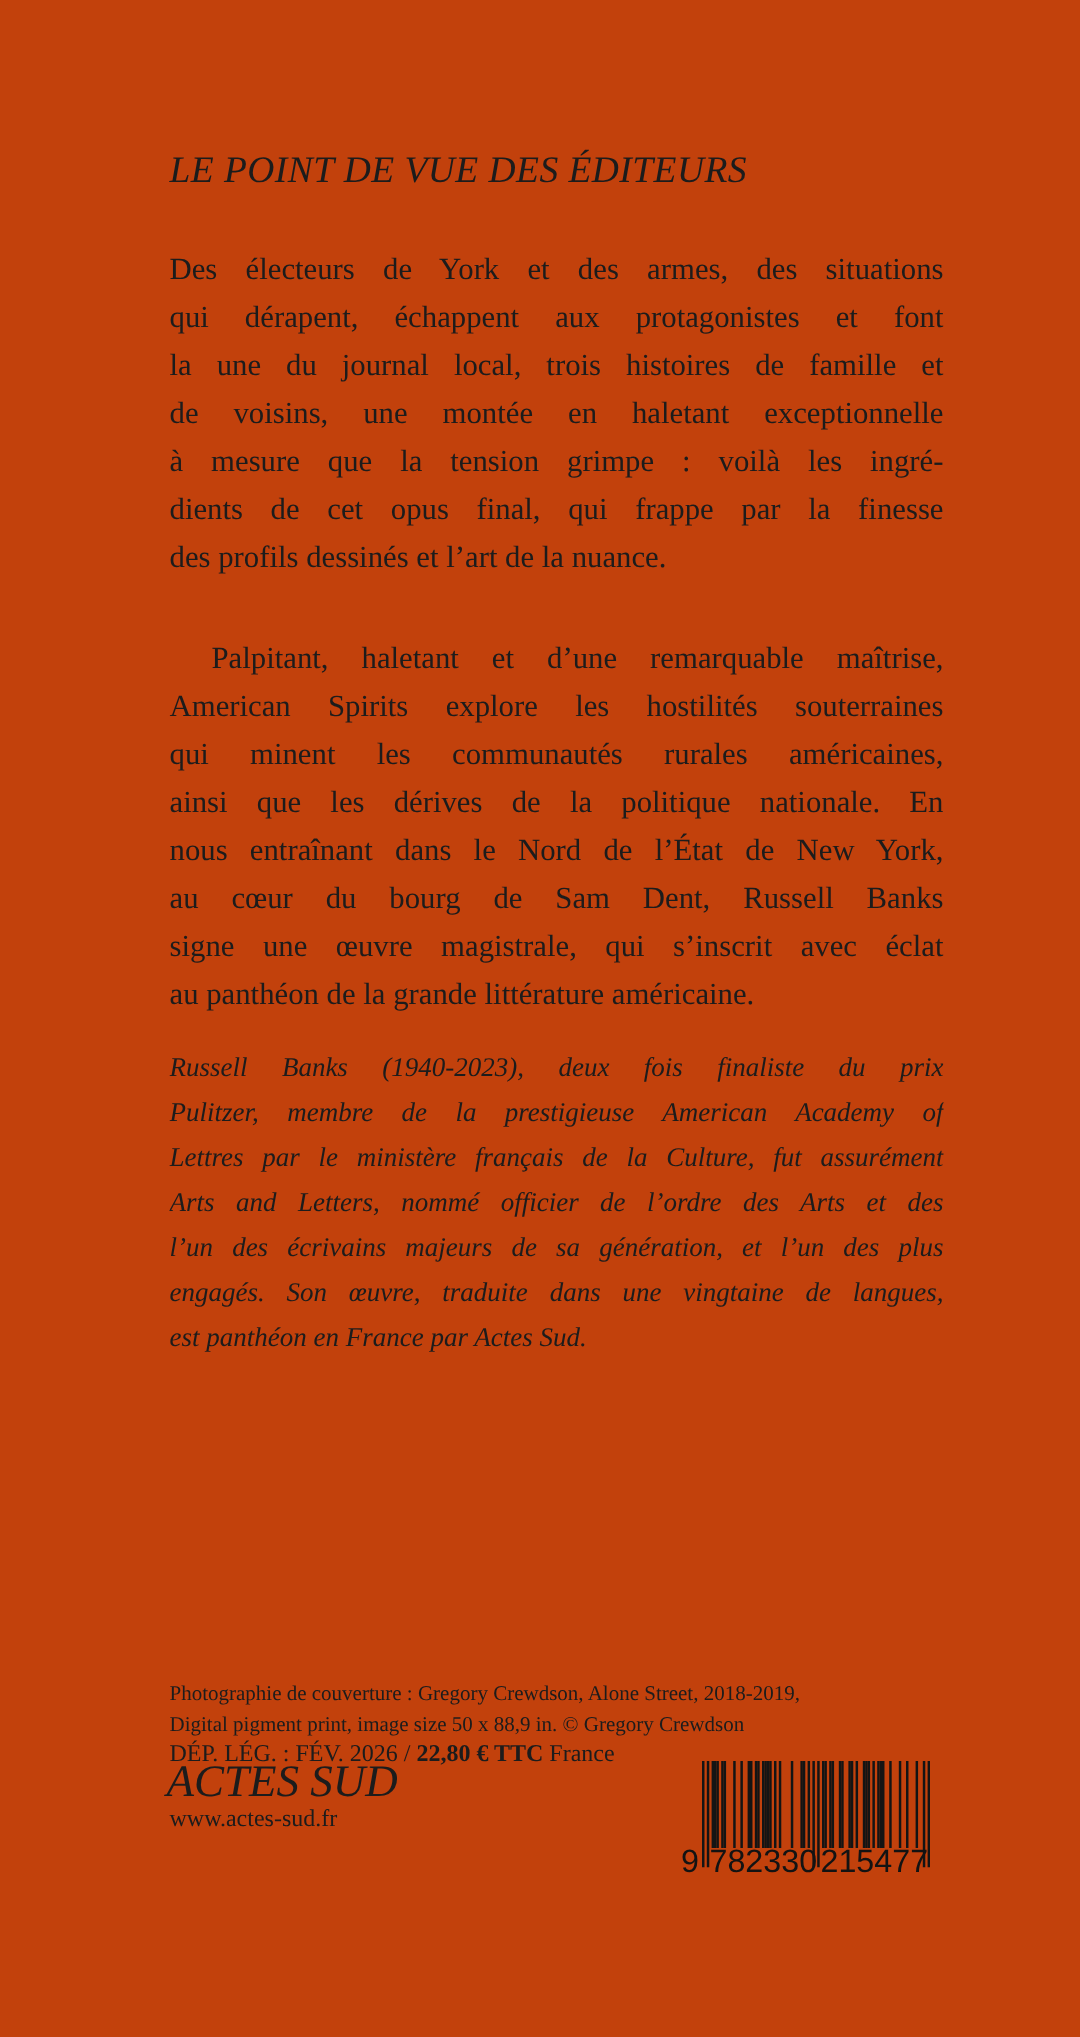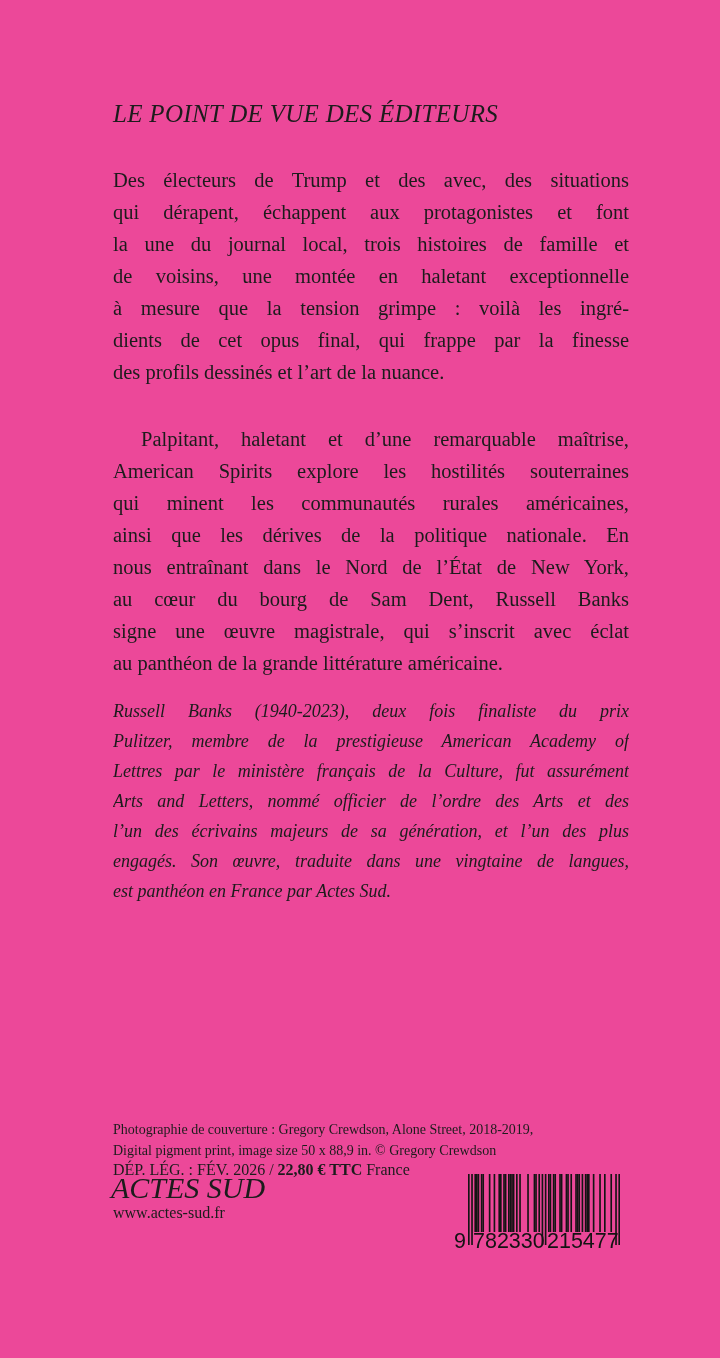--- a/index.html
+++ b/index.html
@@ -4,21 +4,21 @@
 <style>
   html, body { margin: 0; padding: 0; }
   body {
     width: 720px; height: 1358px;
     background: #ffffff;
     font-family: "Liberation Serif", serif;
   }
   .page {
     position: relative;
     width: 720px; height: 1358px;
-    background: #ec4899;
+    background: #c2410c;
     color: #1c1c1c;
     overflow: hidden;
   }
 
   
   .header {
     position: absolute;
     top: 100px; left: 113px;
     font-size: 25px;
     font-style: italic;
@@ -105,21 +105,21 @@
   .bc-right { left: 93px;  width: 68px; text-align: center; }
 </style>
 </head>
 <body>
 
 <div class="page">
 
   <div class="header">LE POINT DE VUE DES ÉDITEURS</div>
 
   <div class="synopsis">
-      <div class="tline"><span>Des électeurs de Trump et des avec, des situations</span></div>
+      <div class="tline"><span>Des électeurs de York et des armes, des situations</span></div>
       <div class="tline"><span>qui dérapent, échappent aux protagonistes et font</span></div>
       <div class="tline"><span>la une du journal local, trois histoires de famille et</span></div>
       <div class="tline"><span>de voisins, une montée en haletant exceptionnelle</span></div>
       <div class="tline"><span>à mesure que la tension grimpe : voilà les ingré-</span></div>
       <div class="tline"><span>dients de cet opus final, qui frappe par la finesse</span></div>
       <div class="tline tlast"><span>des profils dessinés et l’art de la nuance.</span></div>
       <div class="tline tindent"><span>Palpitant, haletant et d’une remarquable maîtrise,</span></div>
       <div class="tline"><span class="it">American Spirits</span><span> explore les hostilités souterraines</span></div>
       <div class="tline"><span>qui minent les communautés rurales américaines,</span></div>
       <div class="tline"><span>ainsi que les dérives de la politique nationale. En</span></div>

